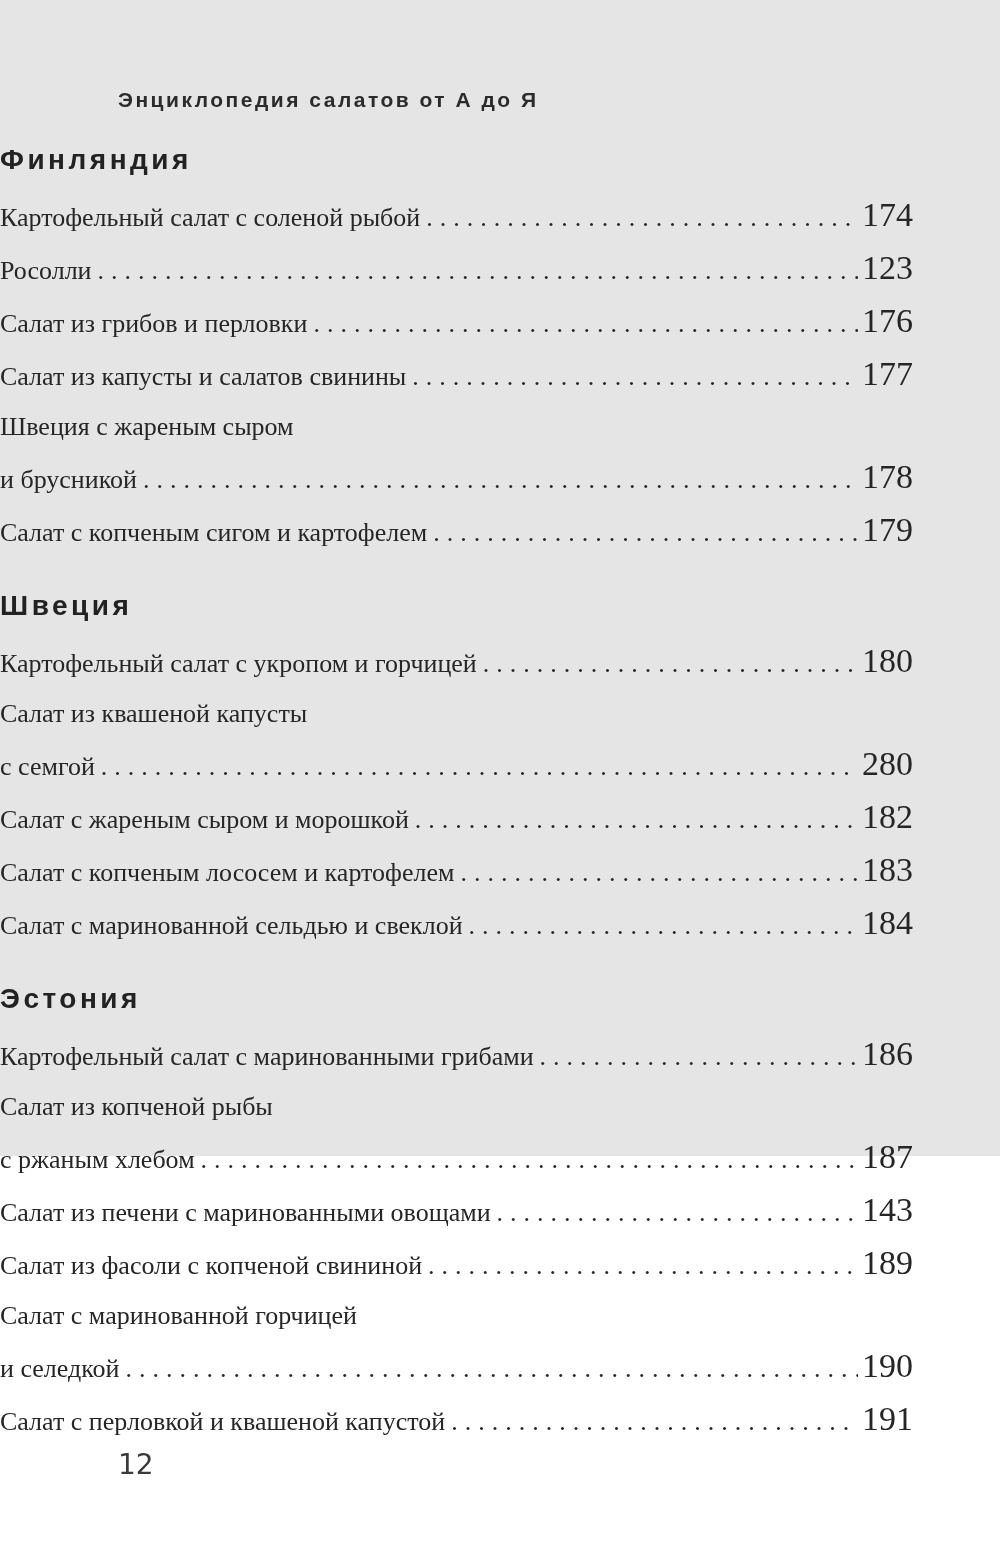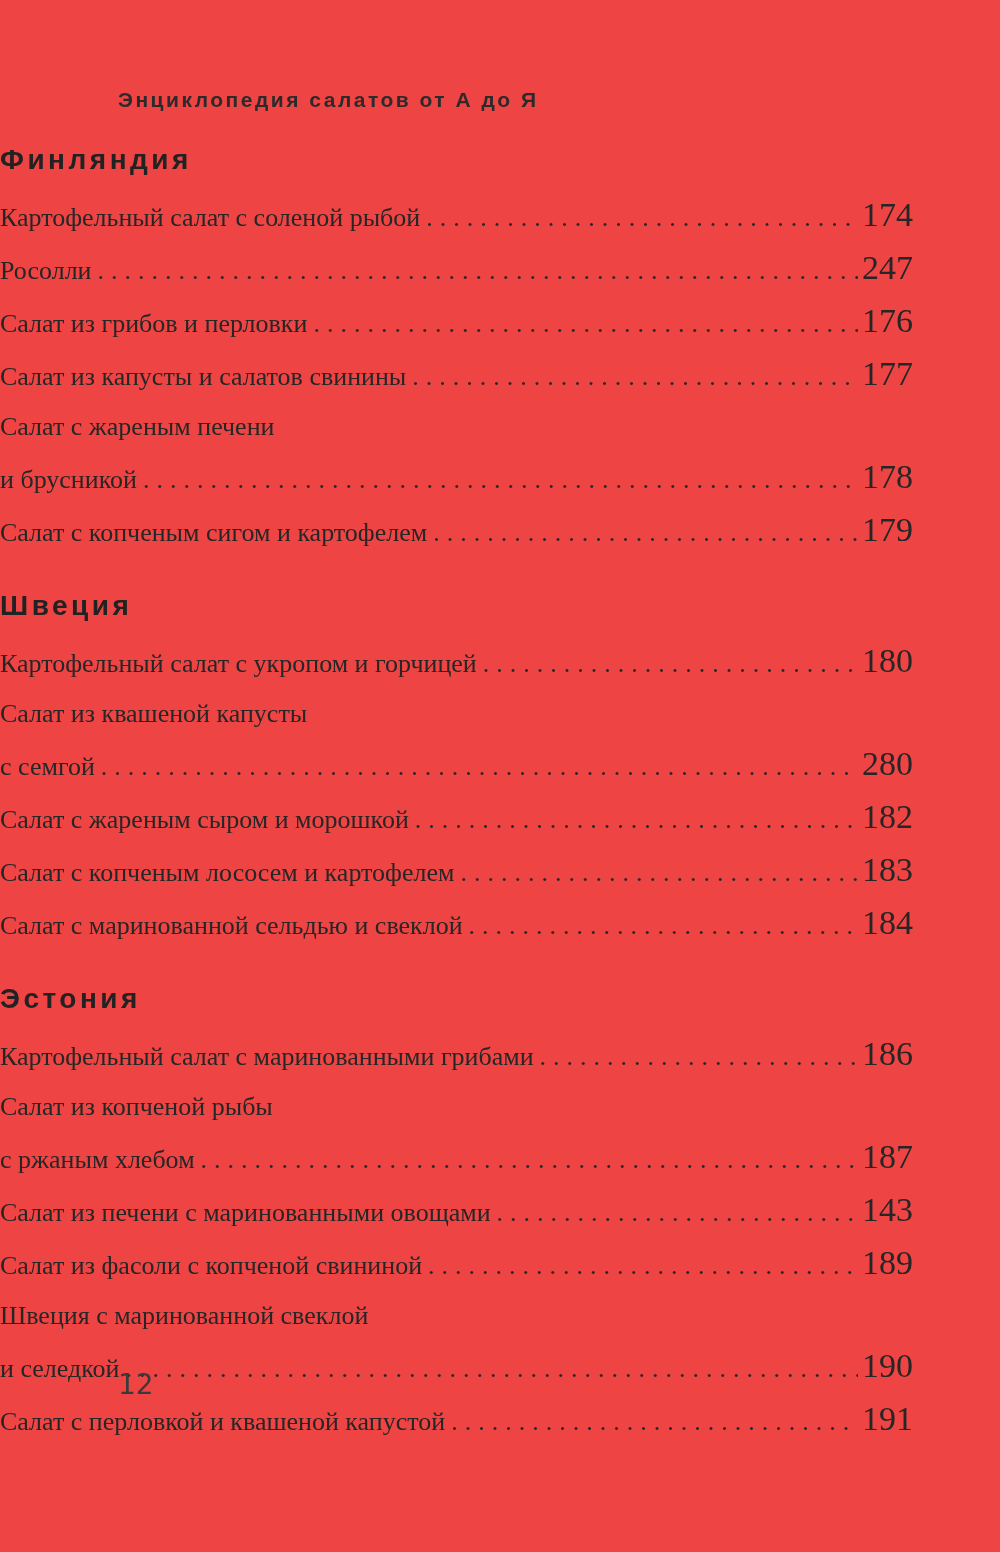--- a/index.html
+++ b/index.html
@@ -7,22 +7,22 @@
     width: 1000px;
     height: 1552px;
     background: #ffffff;
     overflow: hidden;
     font-family: "Liberation Serif", serif;
     color: #262626;
   }
   .book-page {
     position: relative;
     width: 1000px;
-    height: 1552px;
-    background: #ef4444;
+    height: 1156px;
+    background: #e5e5e5;
     padding-top: 88px;
   }
   .running-header {
     margin-left: 118px;
     font-family: "Liberation Sans", sans-serif;
     font-weight: bold;
     font-size: 21px;
     letter-spacing: 2.5px;
     color: #2b2b2b;
   }
@@ -68,21 +68,21 @@
     font-size: 26px;
     color: #262626;
   }
   .page-num {
     white-space: nowrap;
     font-size: 34px;
   }
   .footer-page-number {
     position: absolute;
     left: 118px;
-    top: 1368px;
+    top: 1448px;
     font-family: "DejaVu Sans", sans-serif;
     font-size: 28px;
     color: #3a3a3a;
   }
 </style>
 </head>
 <body>
 
 <div class="book-page">
   <div class="running-header">Энциклопедия салатов от А до Я</div>
@@ -93,39 +93,39 @@
         <div class="entry-line last">
           <span class="entry-text">Картофельный салат с соленой рыбой</span>
           <span class="dots"></span>
           <span class="page-num">174</span>
         </div>
       </div>
       <div class="toc-entry">
         <div class="entry-line last">
           <span class="entry-text">Росолли</span>
           <span class="dots"></span>
-          <span class="page-num">247</span>
+          <span class="page-num">123</span>
         </div>
       </div>
       <div class="toc-entry">
         <div class="entry-line last">
           <span class="entry-text">Салат из грибов и перловки</span>
           <span class="dots"></span>
           <span class="page-num">176</span>
         </div>
       </div>
       <div class="toc-entry">
         <div class="entry-line last">
           <span class="entry-text">Салат из капусты и салатов свинины</span>
           <span class="dots"></span>
           <span class="page-num">177</span>
         </div>
       </div>
       <div class="toc-entry">
-        <div class="entry-line"><span class="entry-text">Салат с жареным печени</span></div>
+        <div class="entry-line"><span class="entry-text">Швеция с жареным сыром</span></div>
         <div class="entry-line last">
           <span class="entry-text">и брусникой</span>
           <span class="dots"></span>
           <span class="page-num">178</span>
         </div>
       </div>
       <div class="toc-entry">
         <div class="entry-line last">
           <span class="entry-text">Салат с копченым сигом и картофелем</span>
           <span class="dots"></span>
@@ -193,21 +193,21 @@
         </div>
       </div>
       <div class="toc-entry">
         <div class="entry-line last">
           <span class="entry-text">Салат из фасоли с копченой свининой</span>
           <span class="dots"></span>
           <span class="page-num">189</span>
         </div>
       </div>
       <div class="toc-entry">
-        <div class="entry-line"><span class="entry-text">Швеция с маринованной свеклой</span></div>
+        <div class="entry-line"><span class="entry-text">Салат с маринованной горчицей</span></div>
         <div class="entry-line last">
           <span class="entry-text">и селедкой</span>
           <span class="dots"></span>
           <span class="page-num">190</span>
         </div>
       </div>
       <div class="toc-entry">
         <div class="entry-line last">
           <span class="entry-text">Салат с перловкой и квашеной капустой</span>
           <span class="dots"></span>

